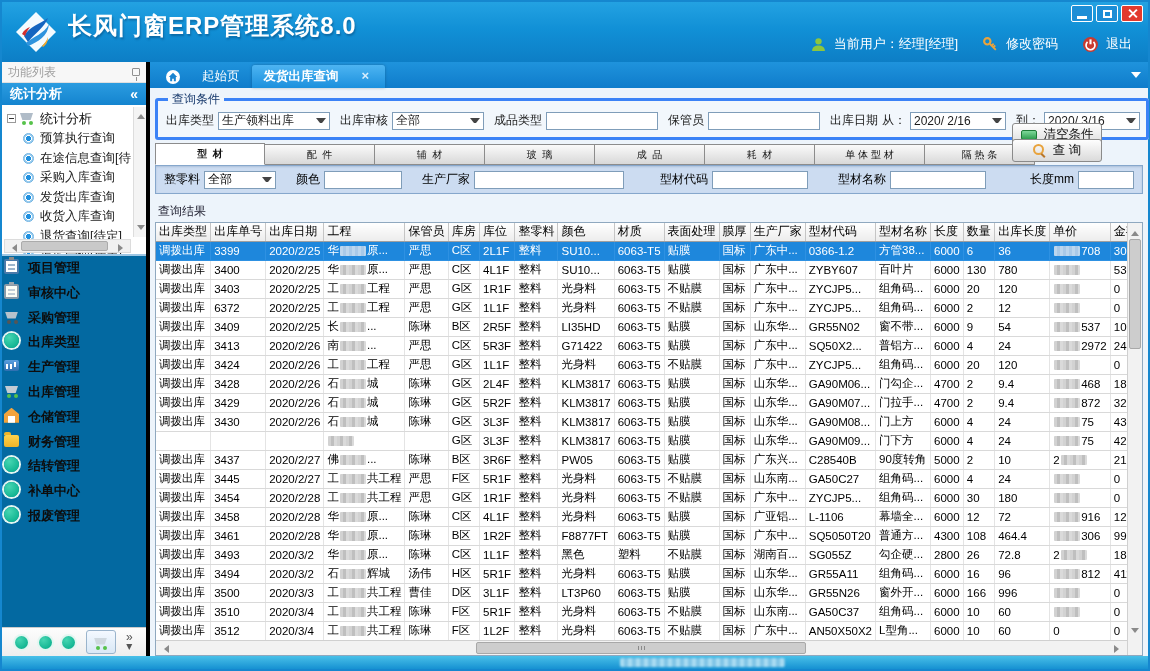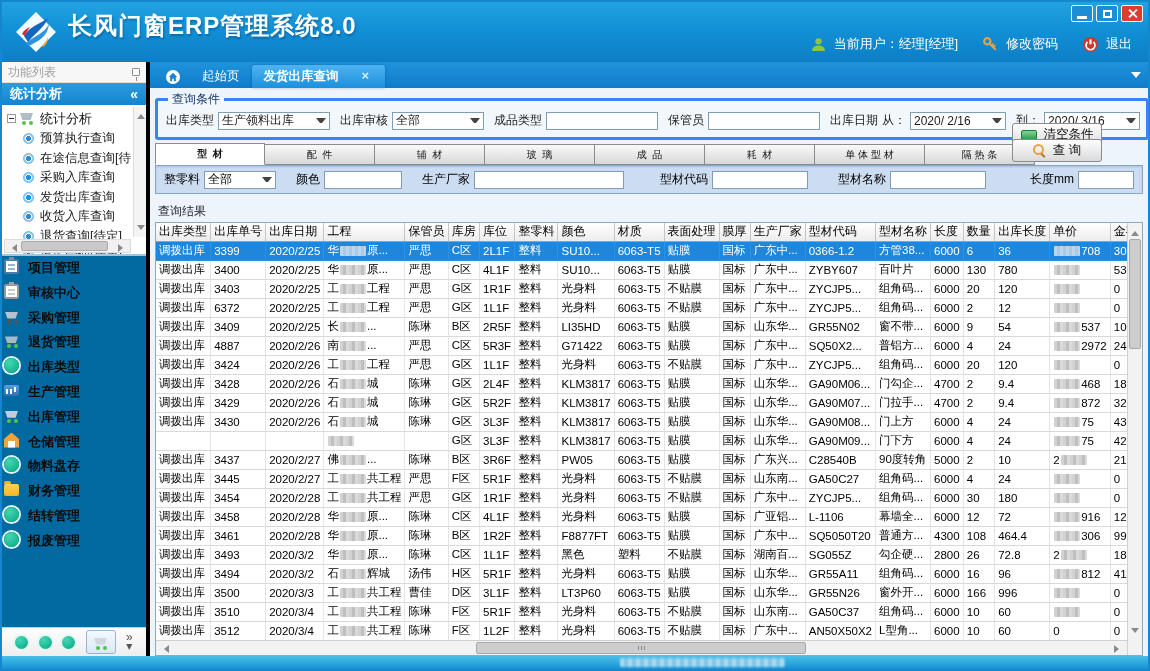--- a/index.html
+++ b/index.html
@@ -254,24 +254,20 @@
     <span class="mi mi-clipboard2"></span>
     <span>审核中心</span>
   </div>
 
   <div class="module-item">
     <span class="mi mi-cart"></span>
     <span>采购管理</span>
   </div>
 
 
-  <div class="module-item">
-    <span class="mi mi-cart-return"></span>
-    <span>退货管理</span>
-  </div>
 
   <div class="module-item">
     <span class="mi mi-dot"></span>
     <span>出库类型</span>
   </div>
 
   <div class="module-item">
     <span class="mi mi-production"></span>
     <span>生产管理</span>
   </div>
@@ -280,35 +276,35 @@
     <span class="mi mi-cart-out"></span>
     <span>出库管理</span>
   </div>
 
 
   <div class="module-item">
     <span class="mi mi-warehouse"></span>
     <span>仓储管理</span>
   </div>
 
-  <div class="module-item">
-    <span class="mi mi-dot"></span>
-    <span>物料盘存</span>
-  </div>
 
   <div class="module-item">
     <span class="mi mi-folder"></span>
     <span>财务管理</span>
   </div>
 
   <div class="module-item">
     <span class="mi mi-dot"></span>
     <span>结转管理</span>
   </div>
 
+  <div class="module-item">
+    <span class="mi mi-dot"></span>
+    <span>补单中心</span>
+  </div>
 
   <div class="module-item">
     <span class="mi mi-dot"></span>
     <span>报废管理</span>
   </div>
 </div>
       <div class="side-toolbar">
         <span class="mi mi-dot" style="width:13px;height:13px;margin:0"></span>
         <span class="mi mi-dot" style="width:13px;height:13px;margin:0"></span>
         <span class="mi mi-dot" style="width:13px;height:13px;margin:0"></span>
@@ -593,21 +589,21 @@
                   <td>窗不带...</td>
                   <td>6000</td>
                   <td>9</td>
                   <td>54</td>
                   <td><span class="mosaic"></span>537</td>
                   <td>106</td>
                 </tr>
 
   <tr>
                   <td>调拨出库</td>
-                  <td>4887</td>
+                  <td>3413</td>
                   <td>2020/2/26</td>
                   <td>南<span class="mosaic"></span>...</td>
                   <td>严思</td>
                   <td>C区</td>
                   <td>5R3F</td>
                   <td>整料</td>
                   <td>G71422</td>
                   <td>6063-T5</td>
                   <td>贴膜</td>
                   <td>国标</td>

